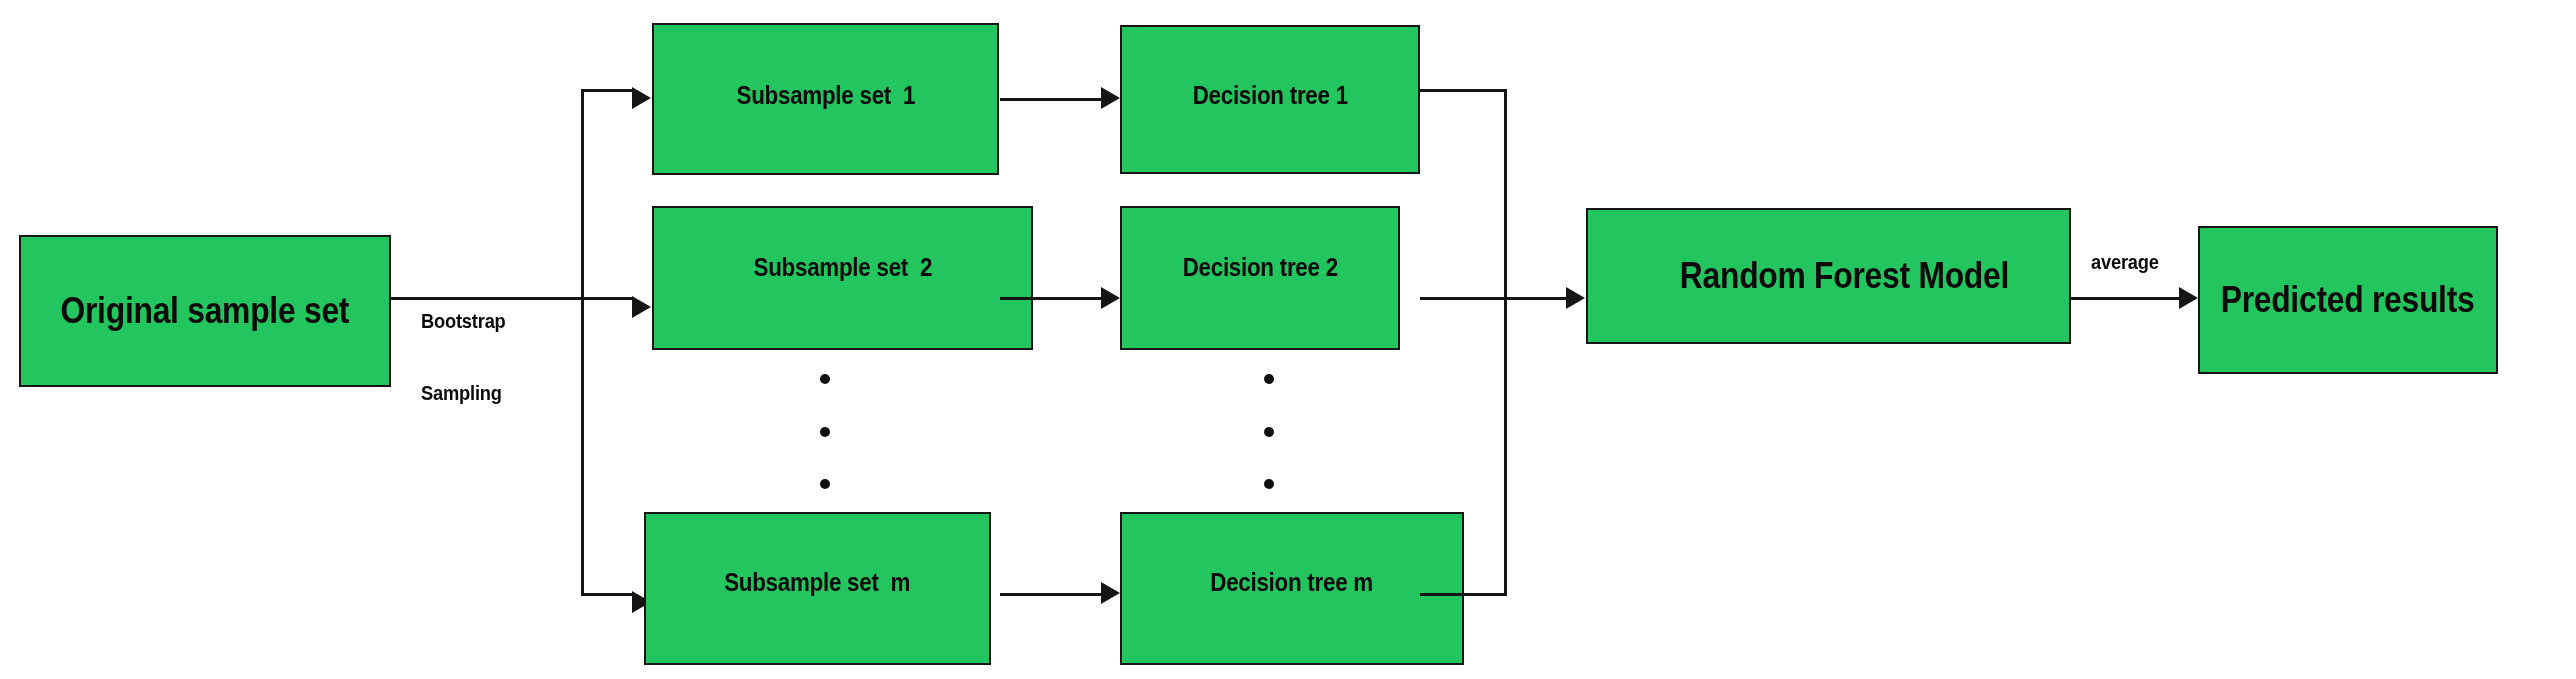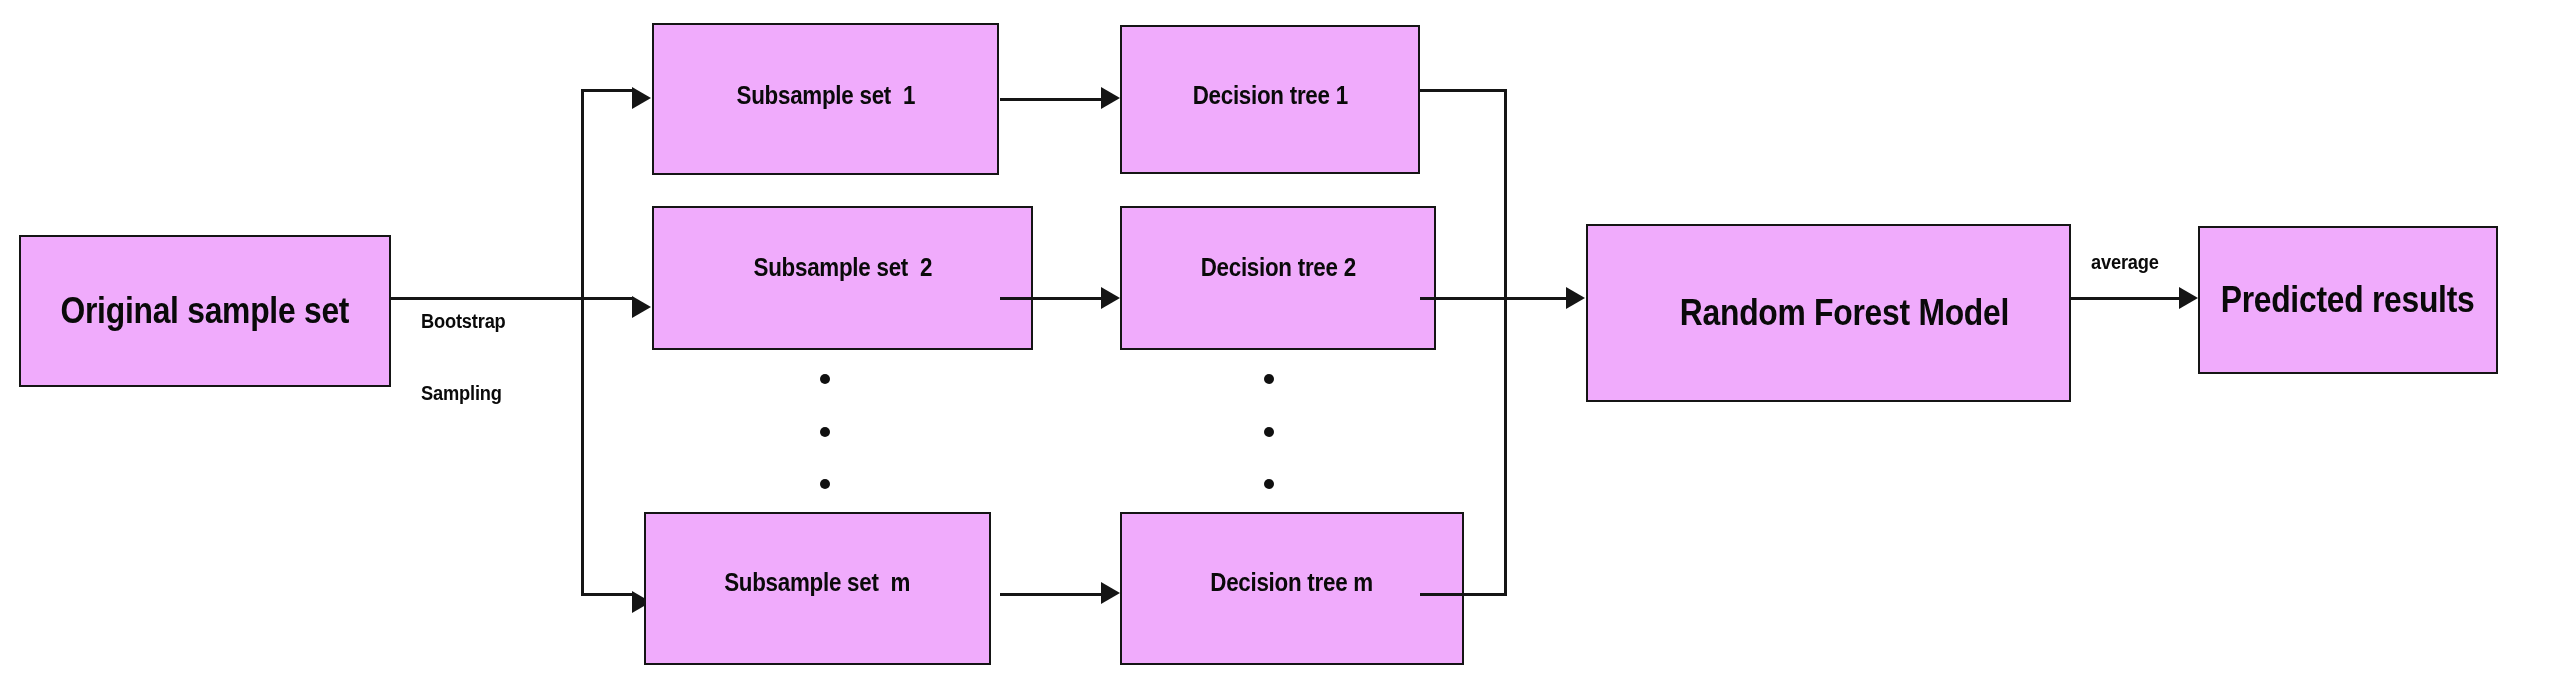--- a/index.html
+++ b/index.html
@@ -15,21 +15,21 @@
     width: 2576px;
     height: 680px;
     background: #ffffff;
     overflow: hidden;
   }
 
   
   .node {
     position: absolute;
     box-sizing: border-box;
-    background: #f0abfc;
+    background: #22c55e;
     border: 2.4px solid #151515;
     display: flex;
     align-items: center;
     justify-content: center;
     text-align: center;
   }
   .node .node-label {
     font-weight: 700;
     color: #0a0a0a;
     letter-spacing: -0.3px;
@@ -42,23 +42,23 @@
   .node.terminal .node-label { font-size: 37px; }
   
   .node.mid .node-label { font-size: 26px; }
 
   
   #node-original      { left: 18.6px;   top: 235px;  width: 372px;  height: 152px; }
   #node-sub-1         { left: 652px; top: 23px;   width: 347px;  height: 152px; }
   #node-sub-2         { left: 652px; top: 206px;  width: 381px;  height: 144px; }
   #node-sub-m         { left: 644px; top: 512px;  width: 347px;  height: 153px; }
   #node-tree-1        { left: 1120px; top: 24.5px;   width: 300px;  height: 149px; align-items: center; }
-  #node-tree-2        { left: 1120px; top: 206px;  width: 316px;  height: 144px; }
+  #node-tree-2        { left: 1120px; top: 206px;  width: 280px;  height: 144px; }
   #node-tree-m        { left: 1120px; top: 512px;  width: 344px;  height: 153px; }
-  #node-forest        { left: 1586px; top: 224px;  width: 485px;  height: 178px; padding-left: 32px; }
+  #node-forest        { left: 1586px; top: 208px;  width: 485px;  height: 136px; padding-left: 32px; }
   #node-predicted     { left: 2198px; top: 226px;  width: 300px;  height: 148px; }
 
   
   #node-sub-2 .node-label,
   #node-tree-2 .node-label { margin-bottom: 20.3px; }
   #node-sub-m .node-label,
   #node-tree-m .node-label { margin-bottom: 10.8px; }
   #node-sub-1 .node-label,
   #node-tree-1 .node-label { margin-bottom: 6px; }
 

